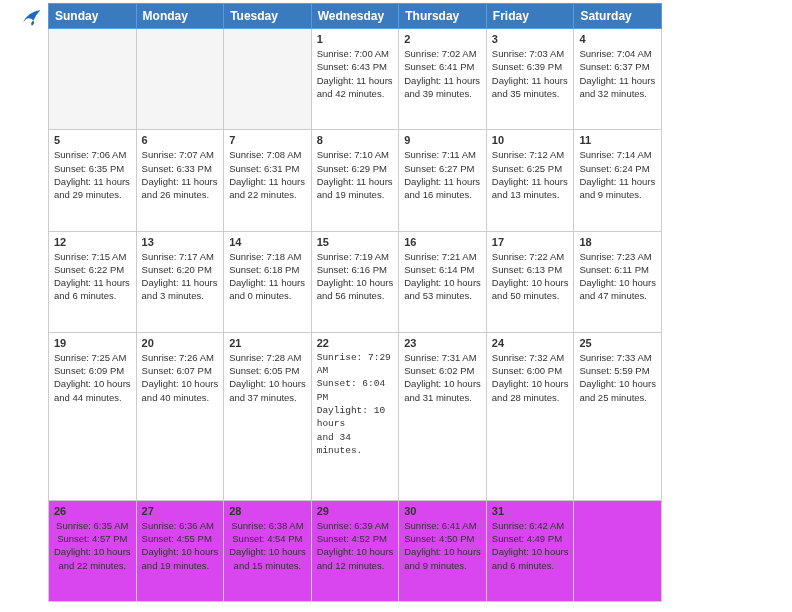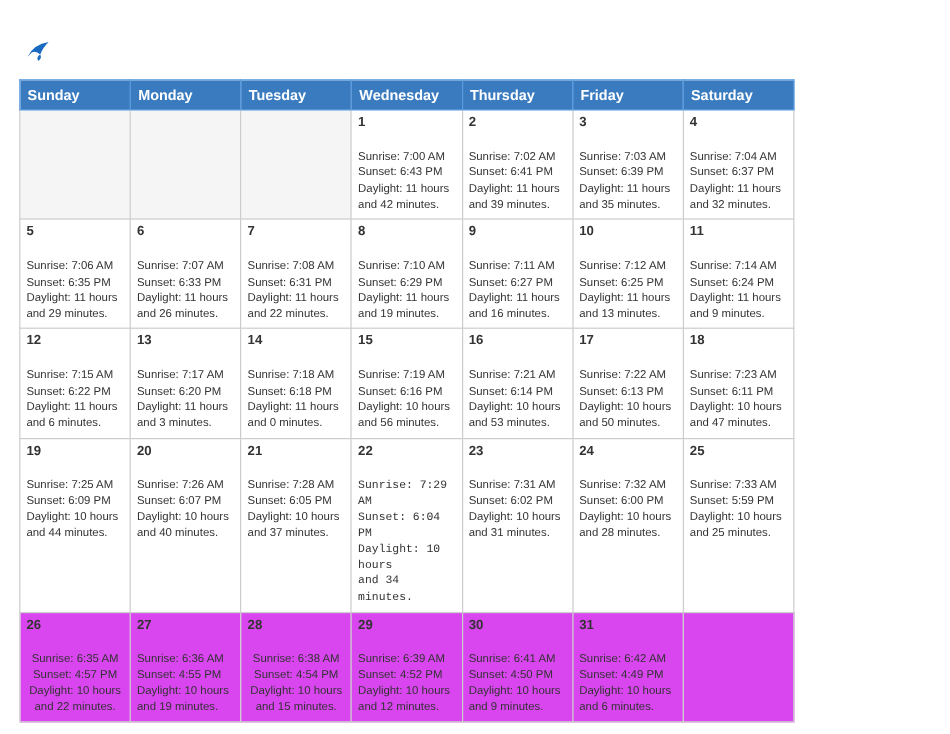--- a/index.html
+++ b/index.html
@@ -6,23 +6,23 @@
     body {
       font-family: Arial, sans-serif;
       background: #fff;
       width: 792px;
       height: 612px;
       overflow: hidden;
     }
     .page {
       width: 678px;
       height: 612px;
-      padding: 28px 16px 10px 16px;
+      padding: 3px 16px 10px 16px;
       display: flex;
-      flex-direction: column;
+      flex-direction: row;
     }
     .header {
       display: flex;
       justify-content: space-between;
       align-items: flex-start;
       margin-bottom: 10px;
     }
     .logo {
       display: flex;
       align-items: center;
@@ -83,21 +83,20 @@
       background: #d946ef;
     }
     .day-num {
       font-size: 11px;
       font-weight: bold;
       margin-bottom: 2px;
       display: block;
     }
     .day-info {
       line-height: 1.4;
-      margin-top: 16px;
     }
   </style>
 </head>
 <body>
 
 <div class="page">
   <div class="header">
     <div class="logo">
       <svg class="logo-bird" viewBox="0 0 32 32">
         <path d="M8 22 Q14 10 28 8 Q22 14 20 20 Q16 16 12 18 Z" fill="#1a6abf"></path>

